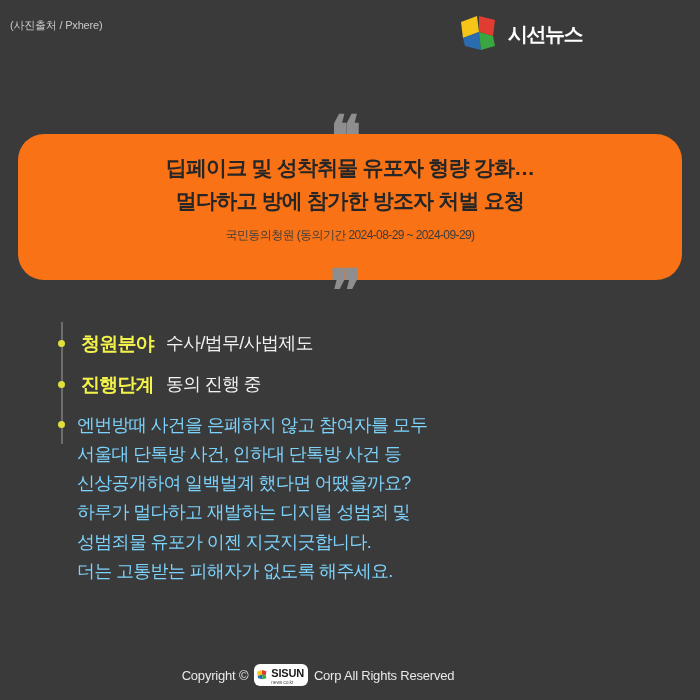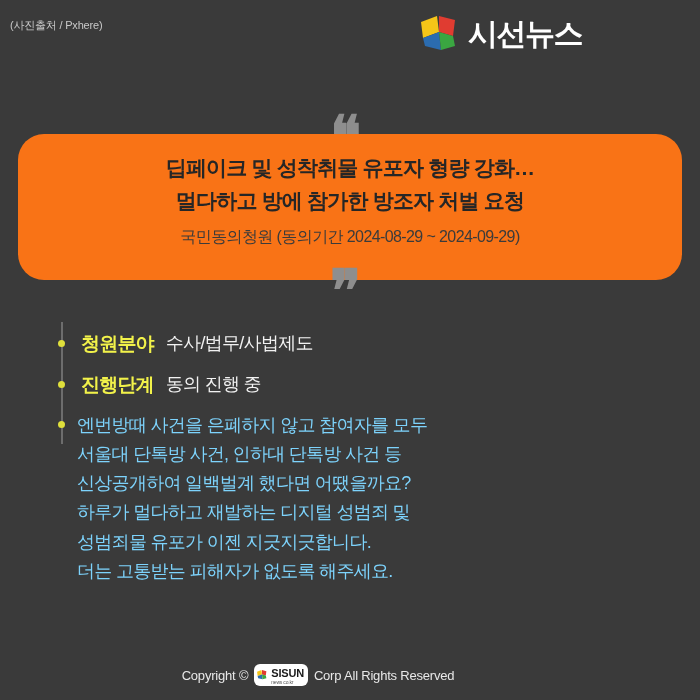--- a/index.html
+++ b/index.html
@@ -39,21 +39,21 @@
     display: flex;
     align-items: center;
     gap: 7px;
   }
   .logo-mark {
     width: 44px;
     height: 44px;
     position: relative;
   }
   .logo-text {
-    font-size: 30px;
+    font-size: 20px;
     font-weight: bold;
     color: #ffffff;
     letter-spacing: -1.5px;
   }
 
   
   .quote-open, .quote-close {
     position: absolute;
     color: #8e8e8e;
     font-size: 58px;
@@ -86,21 +86,21 @@
   }
   .card-title-line {
     font-size: 21px;
     font-weight: bold;
     color: #262626;
     letter-spacing: -0.8px;
     line-height: 1.55;
   }
   .card-sub {
     margin-top: 10px;
-    font-size: 16px;
+    font-size: 12px;
     color: #3b3b3b;
     letter-spacing: -0.6px;
   }
 
   
   .info {
     position: absolute;
     left: 28px;
     top: 330px;
     width: 650px;

